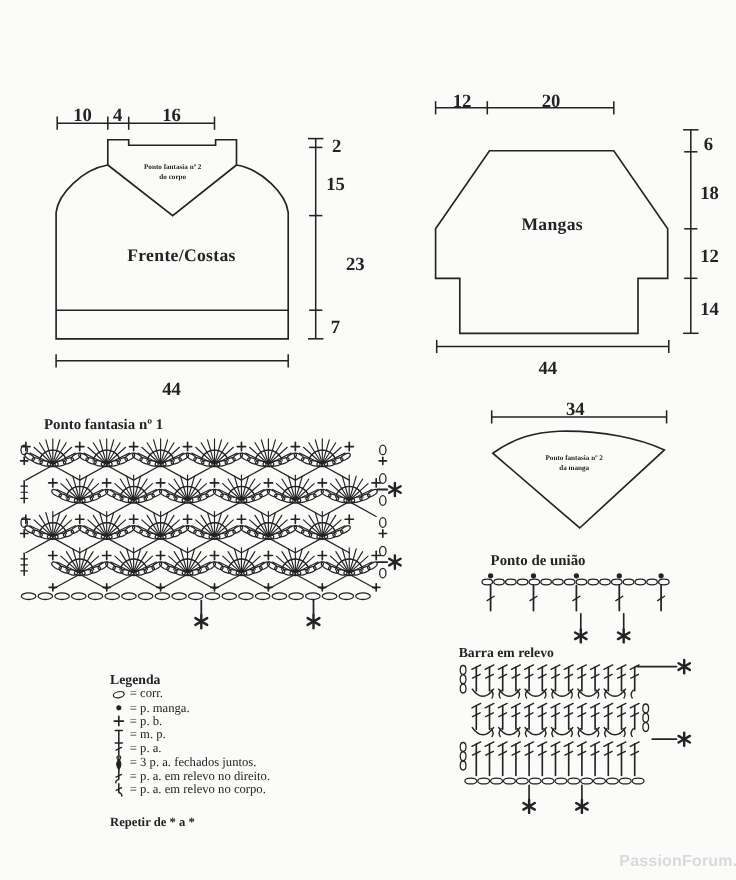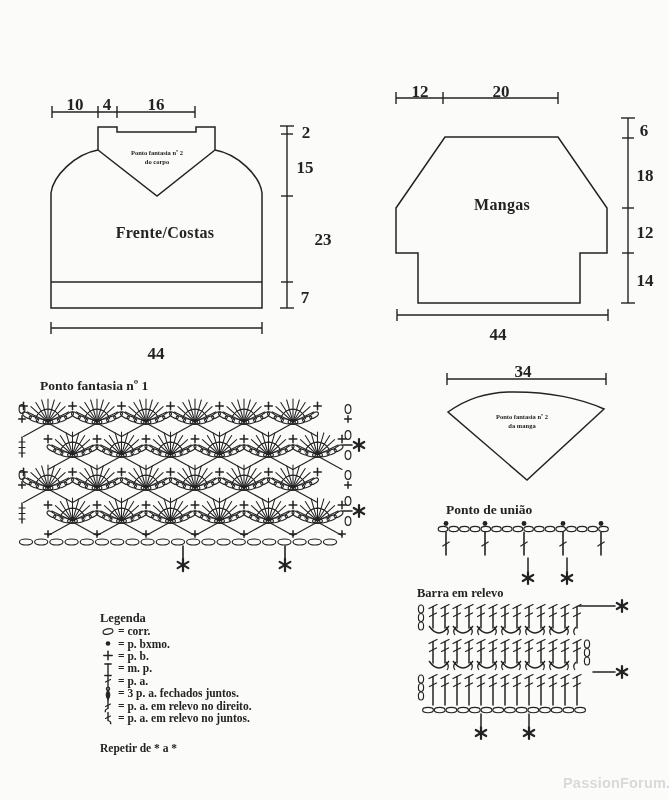--- a/index.html
+++ b/index.html
@@ -6,21 +6,21 @@
   .page{position:relative;width:669px;height:800px;background:#fbfbfa;overflow:hidden;
         font-family:"Liberation Serif","DejaVu Serif",serif;color:#232323;}
   .sect{position:absolute;}
   .sect svg{position:absolute;left:0;top:0;overflow:visible;}
   .num{position:absolute;transform:translateX(-50%);font-weight:bold;font-size:17px;white-space:nowrap;}
   .biglabel{position:absolute;transform:translate(-50%,-50%);font-weight:bold;font-size:16px;letter-spacing:.3px;white-space:nowrap;}
   .tiny{position:absolute;transform:translateX(-50%);font-weight:bold;font-size:6.5px;white-space:nowrap;}
   .charttitle{position:absolute;font-weight:bold;font-size:13.5px;white-space:nowrap;}
   .legend{position:absolute;left:100px;top:611px;width:262px;}
   .legend-title{font-weight:bold;font-size:12.5px;height:14px;}
-  .legend-row{display:flex;align-items:center;height:12.4px;font-weight:bold;font-size:11.5px;}
+  .legend-row{display:flex;align-items:center;height:12.4px;font-weight:normal;font-size:11.5px;}
   .legend-row svg{flex:0 0 16px;margin-right:2px;overflow:visible;}
   .legend-footer{font-weight:bold;font-size:11.5px;margin-top:18px;}
   .watermark{position:absolute;left:563px;top:775px;font-family:"Liberation Sans","DejaVu Sans",sans-serif;
              font-weight:bold;font-size:14.5px;color:#d9d9d9;text-shadow:0 1px 0 #ffffff;letter-spacing:.2px;}
   .measure{stroke:#232323;stroke-width:1.4;}
   .outline{stroke:#232323;fill:none;stroke-width:1.5;}
 </style>
 </head>
 <body>
 
@@ -1158,21 +1158,21 @@
         <div class="legend-row">
           <svg width="16" height="13">
             <ellipse cx="8" cy="6.5" rx="5" ry="2.7" fill="none" stroke="#232323" stroke-width="1.15" transform="rotate(-12 8 6.5)"></ellipse>
           </svg>
           <span>= corr.</span>
         </div>
         <div class="legend-row">
           <svg width="16" height="13">
             <circle cx="8" cy="6.5" r="2.3" fill="#232323"></circle>
           </svg>
-          <span>= p. bxmo.</span>
+          <span>= p. manga.</span>
         </div>
         <div class="legend-row">
           <svg width="16" height="13">
             <line x1="3.8" y1="6.5" x2="12.2" y2="6.5" stroke="#232323" stroke-width="1.5" stroke-linecap="round"></line>
             <line x1="8" y1="2.3" x2="8" y2="10.7" stroke="#232323" stroke-width="1.5" stroke-linecap="round"></line>
           </svg>
           <span>= p. b.</span>
         </div>
         <div class="legend-row">
           <svg width="16" height="13">
@@ -1204,21 +1204,21 @@
             <path d="M8,9.5 Q4.6,10.5 5.4,13.2" fill="none" stroke="#232323" stroke-width="1.3"></path>
           </svg>
           <span>= p. a. em relevo no direito.</span>
         </div>
         <div class="legend-row">
           <svg width="16" height="13">
             <line x1="8" y1="1.5" x2="8" y2="9.5" stroke="#232323" stroke-width="1.4" stroke-linecap="round"></line>
             <line x1="5.5" y1="7.5" x2="10.5" y2="5" stroke="#232323" stroke-width="1.1" stroke-linecap="round"></line>
             <path d="M8,9.5 Q11.4,10.5 10.6,13.2" fill="none" stroke="#232323" stroke-width="1.3"></path>
           </svg>
-          <span>= p. a. em relevo no juntos.</span>
+          <span>= p. a. em relevo no corpo.</span>
         </div>
       </div>
     <div class="legend-footer">Repetir de * a *</div>
   </section>
 
   <div class="watermark">PassionForum.ru</div>
 
 </div>
 
 </body></html>

